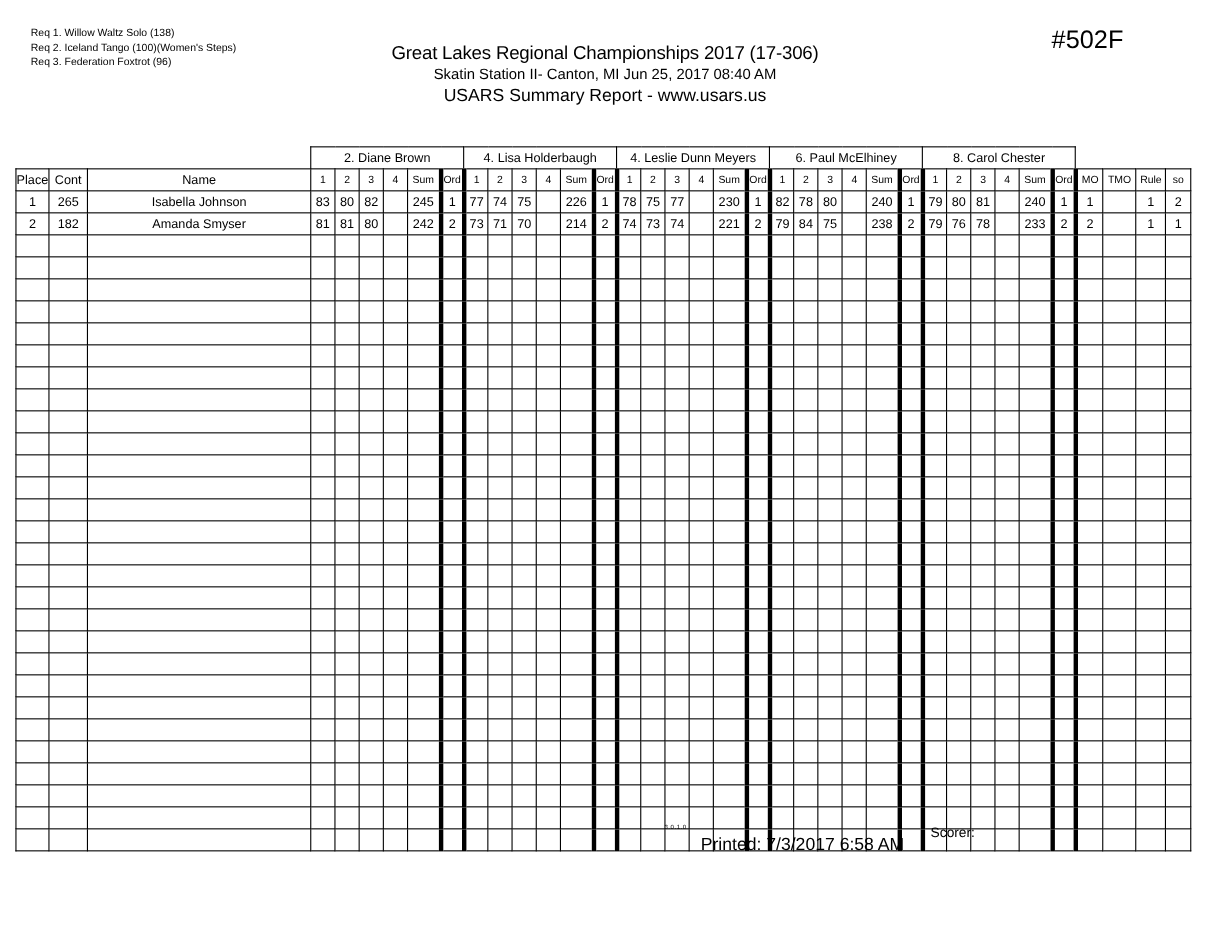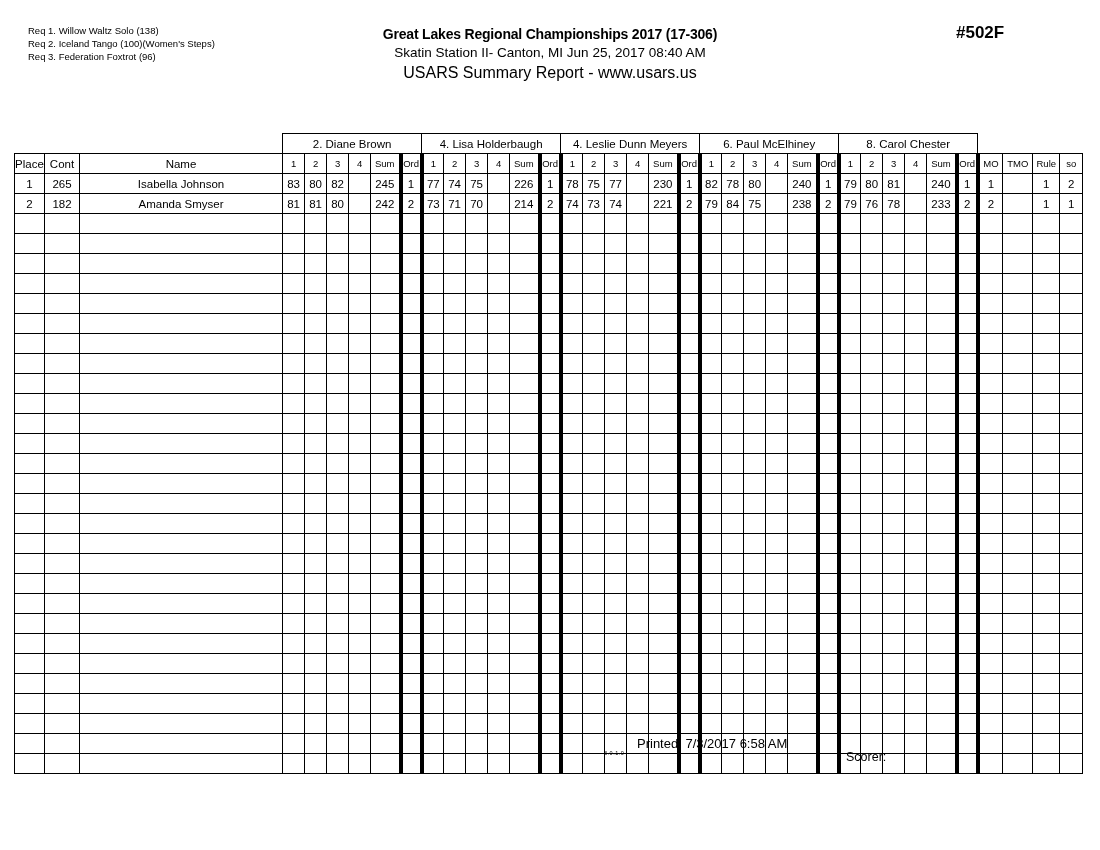--- a/index.html
+++ b/index.html
@@ -29,24 +29,25 @@
 
   
   #title-block {
     position: absolute;
     left: 200px;
     top: 24px;
     width: 700px;
     text-align: center;
   }
   #event-title {
-    font-size: 14px;
-    font-weight: bold;
+    font-size: 17px;
+    font-weight: normal;
     line-height: 20px;
     letter-spacing: -0.2px;
+    margin-top: 15px;
   }
   #venue-line {
     font-size: 13.5px;
     line-height: 18px;
   }
   #division-title {
     font-size: 15.5px;
     font-weight: bold;
     line-height: 21px;
     margin-top: 1px;
@@ -55,22 +56,22 @@
     font-size: 16px;
     line-height: 20px;
     margin-top: 1px;
   }
 
   
   #event-code {
     position: absolute;
     left: 956px;
     top: 23px;
-    font-size: 17px;
-    font-weight: bold;
+    font-size: 23px;
+    font-weight: normal;
   }
 
   
   #sheet {
     position: absolute;
     left: 14px;
     top: 133px;
     width: 1032px;
   }
   table.grid {
@@ -135,22 +136,22 @@
     position: absolute;
     left: 604px;
     top: 750px;
     font-size: 5.5px;
     letter-spacing: 0.5px;
     color: #000;
   }
   #printed-text {
     position: absolute;
     left: 637px;
-    top: 736px;
-    font-size: 13px;
+    top: 760px;
+    font-size: 16px;
   }
   #scorer-text {
     position: absolute;
     left: 846px;
     top: 750px;
     font-size: 12.5px;
   }
 </style>
 </head>
 <body>

